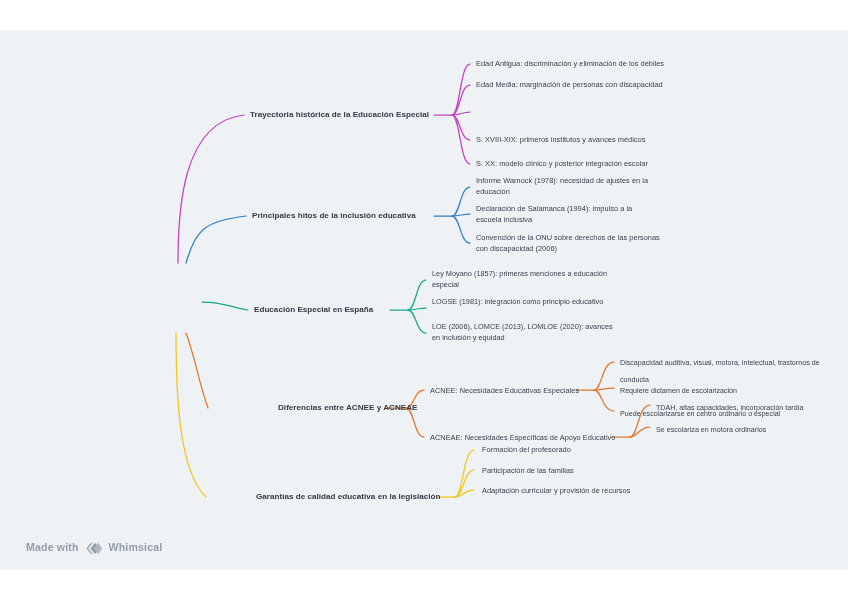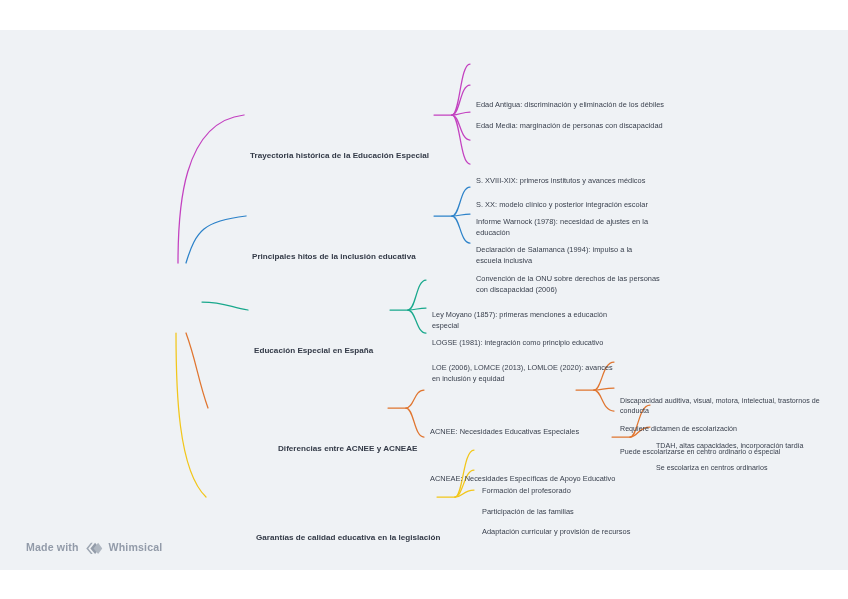--- a/index.html
+++ b/index.html
@@ -60,21 +60,20 @@
     font-weight: 400;
     letter-spacing: 0.05px;
     display: block;
   }
 
   
   .node {
     position: absolute;
     color: #3b4252;
     letter-spacing: 0.02px;
-    margin-top: 41px;
   }
   .node-l1 {
     font-size: 8.1px;
     line-height: 11.5px;
     font-weight: 700;
     color: #333a47;
   }
   .node-l2 {
     font-size: 7.4px;
     line-height: 11px;
@@ -82,21 +81,21 @@
     color: #3a414e;
   }
   .node-l2b {
     font-size: 7.3px;
     line-height: 10.6px;
     font-weight: 400;
     color: #3a414e;
   }
   .node-l3 {
     font-size: 7.1px;
-    line-height: 10px;
+    line-height: 17px;
     font-weight: 400;
     color: #3a414e;
   }
 
   
   .watermark {
     position: absolute;
     left: 26px;
     top: 511px;
     display: flex;
@@ -238,21 +237,21 @@
       <span>Requiere dictamen de escolarización</span>
     </div>
     <div class="node node-l3" style="left:620px; top:376px; width:204px;">
       <span>Puede escolarizarse en centro ordinario o especial</span>
     </div>
 
     <div class="node node-l3" style="left:656px; top:370px; width:184px;">
       <span>TDAH, altas capacidades, incorporación tardía</span>
     </div>
     <div class="node node-l3" style="left:656px; top:392px; width:184px;">
-      <span>Se escolariza en centros ordinarios</span>
+      <span>Se escolariza en motora ordinarios</span>
     </div>
 
     <div class="node node-l1" style="left:256px; top:461px; width:190px;">
       <span>Garantías de calidad educativa en la legislación</span>
     </div>
 
     <div class="node node-l2" style="left:482px; top:414px; width:180px;">
       <span>Formación del profesorado</span>
     </div>
     <div class="node node-l2" style="left:482px; top:435px; width:180px;">

